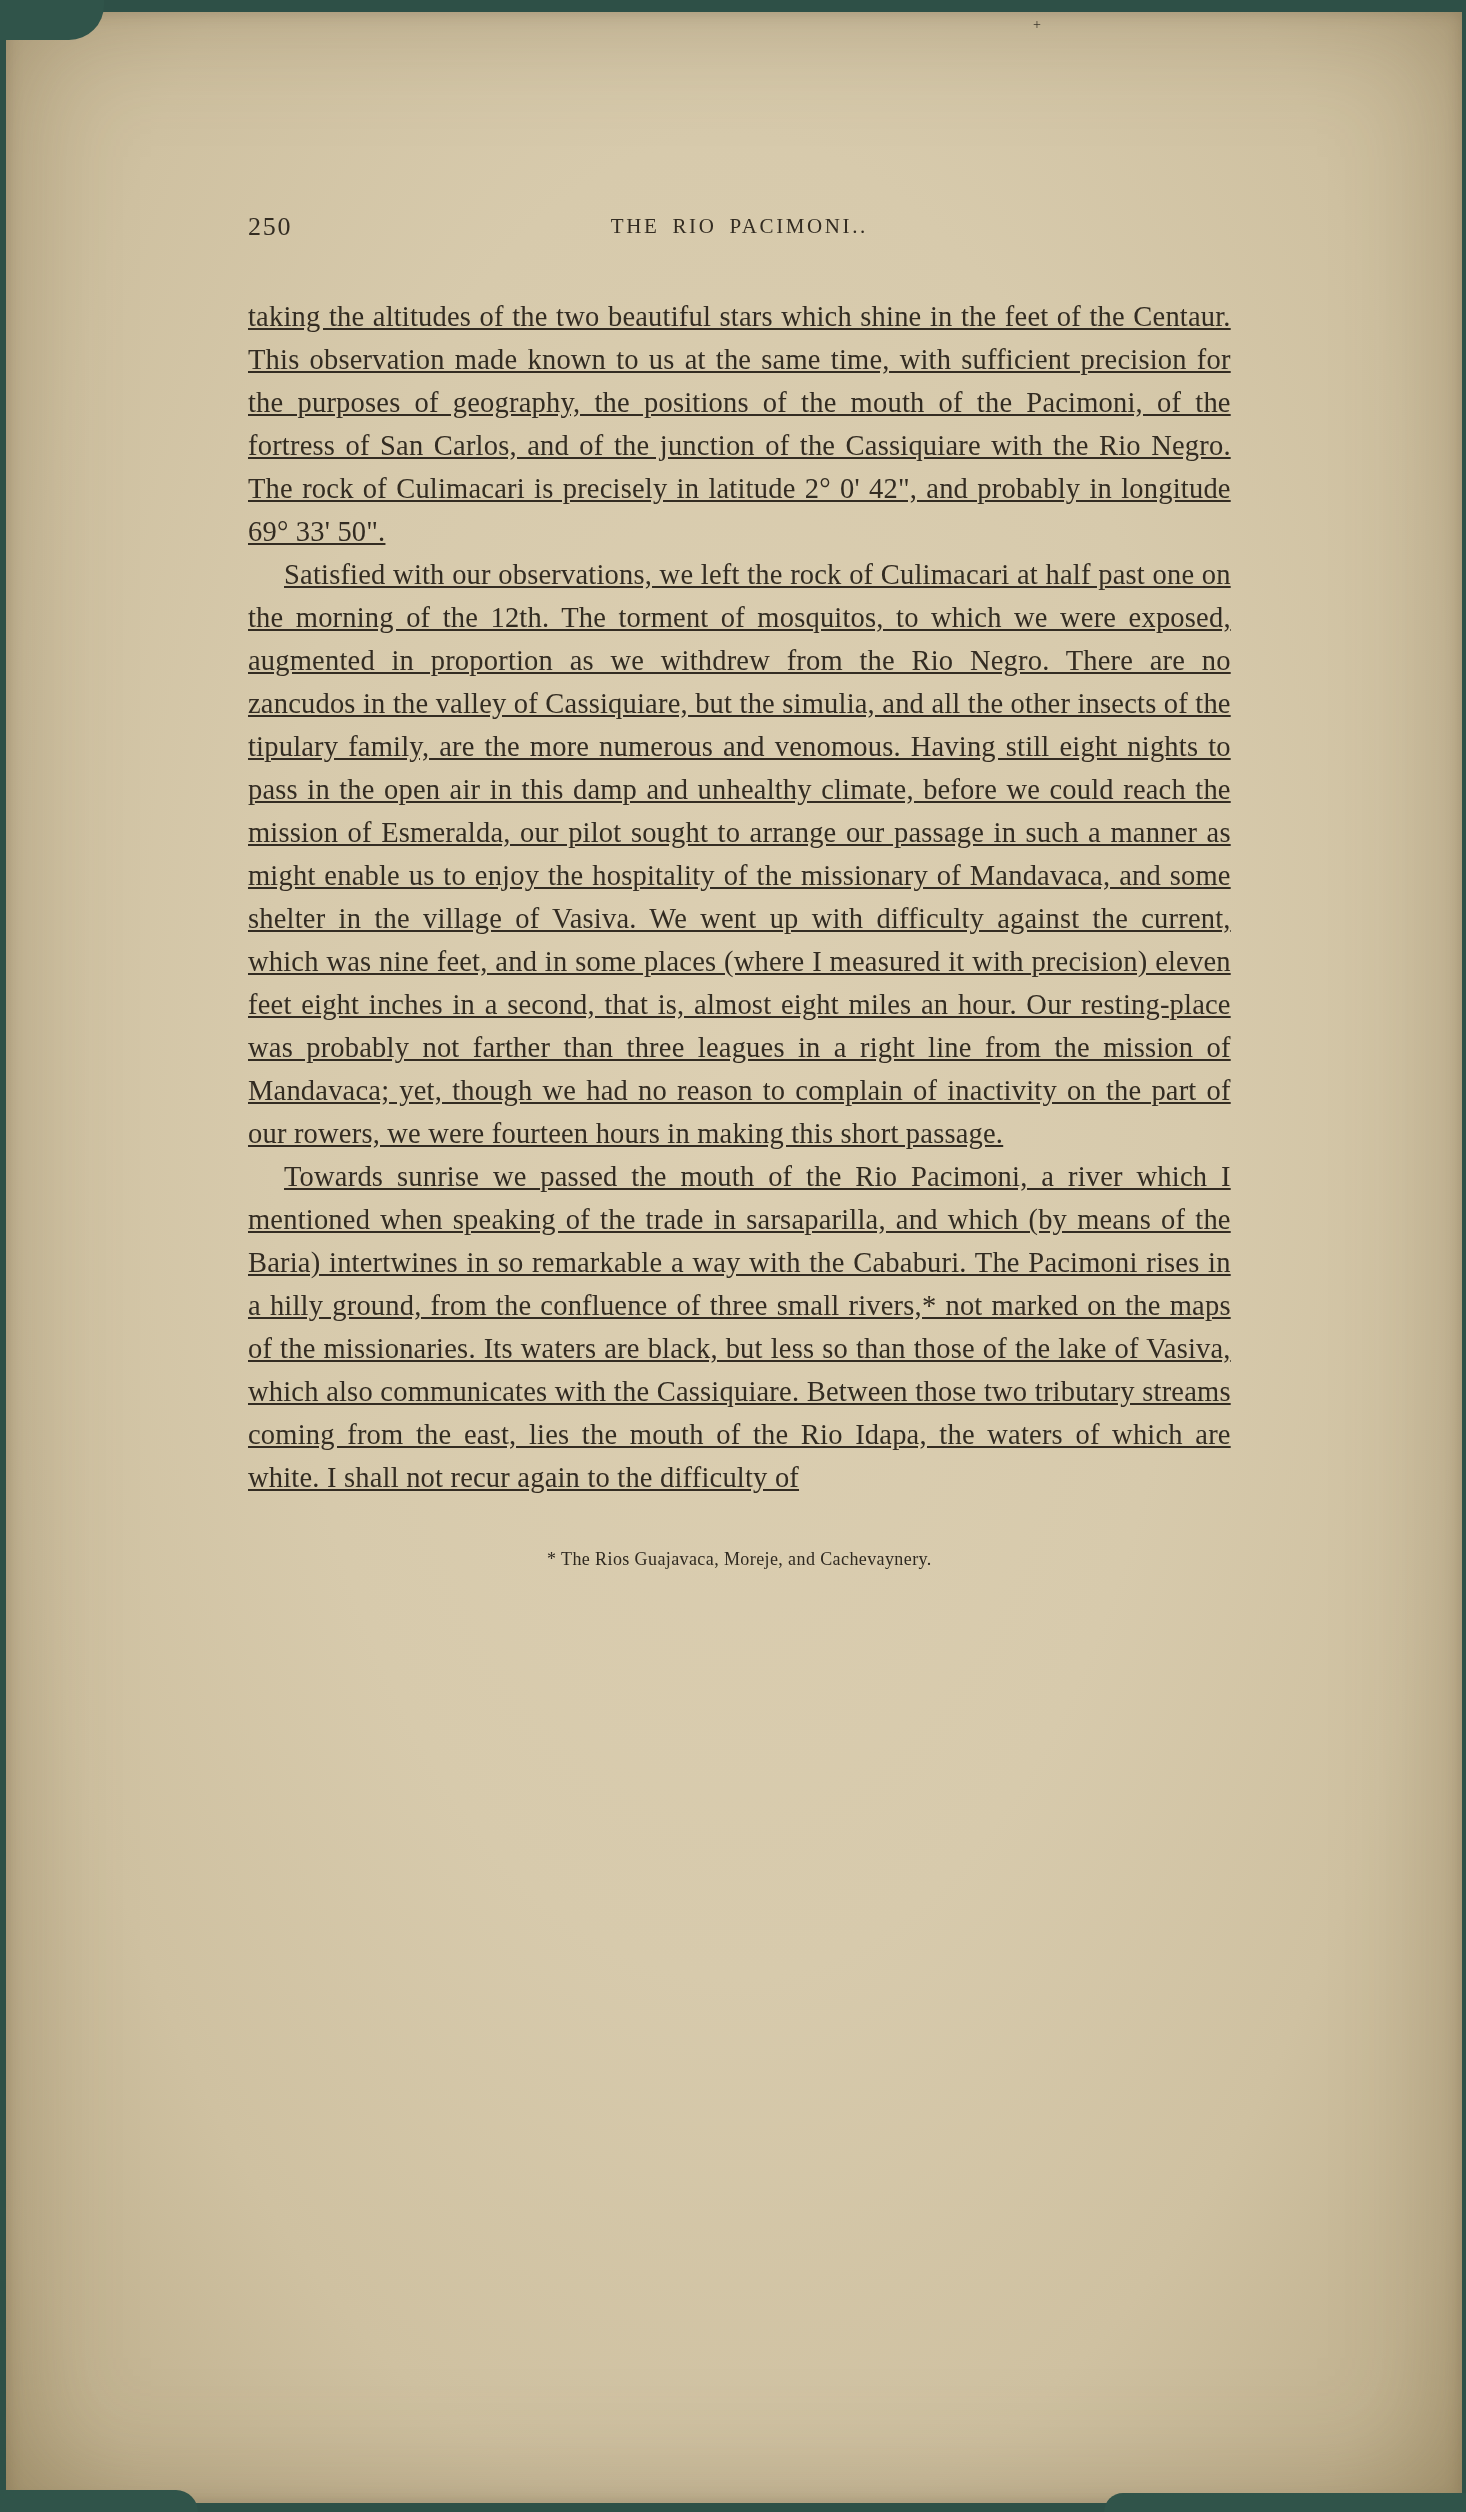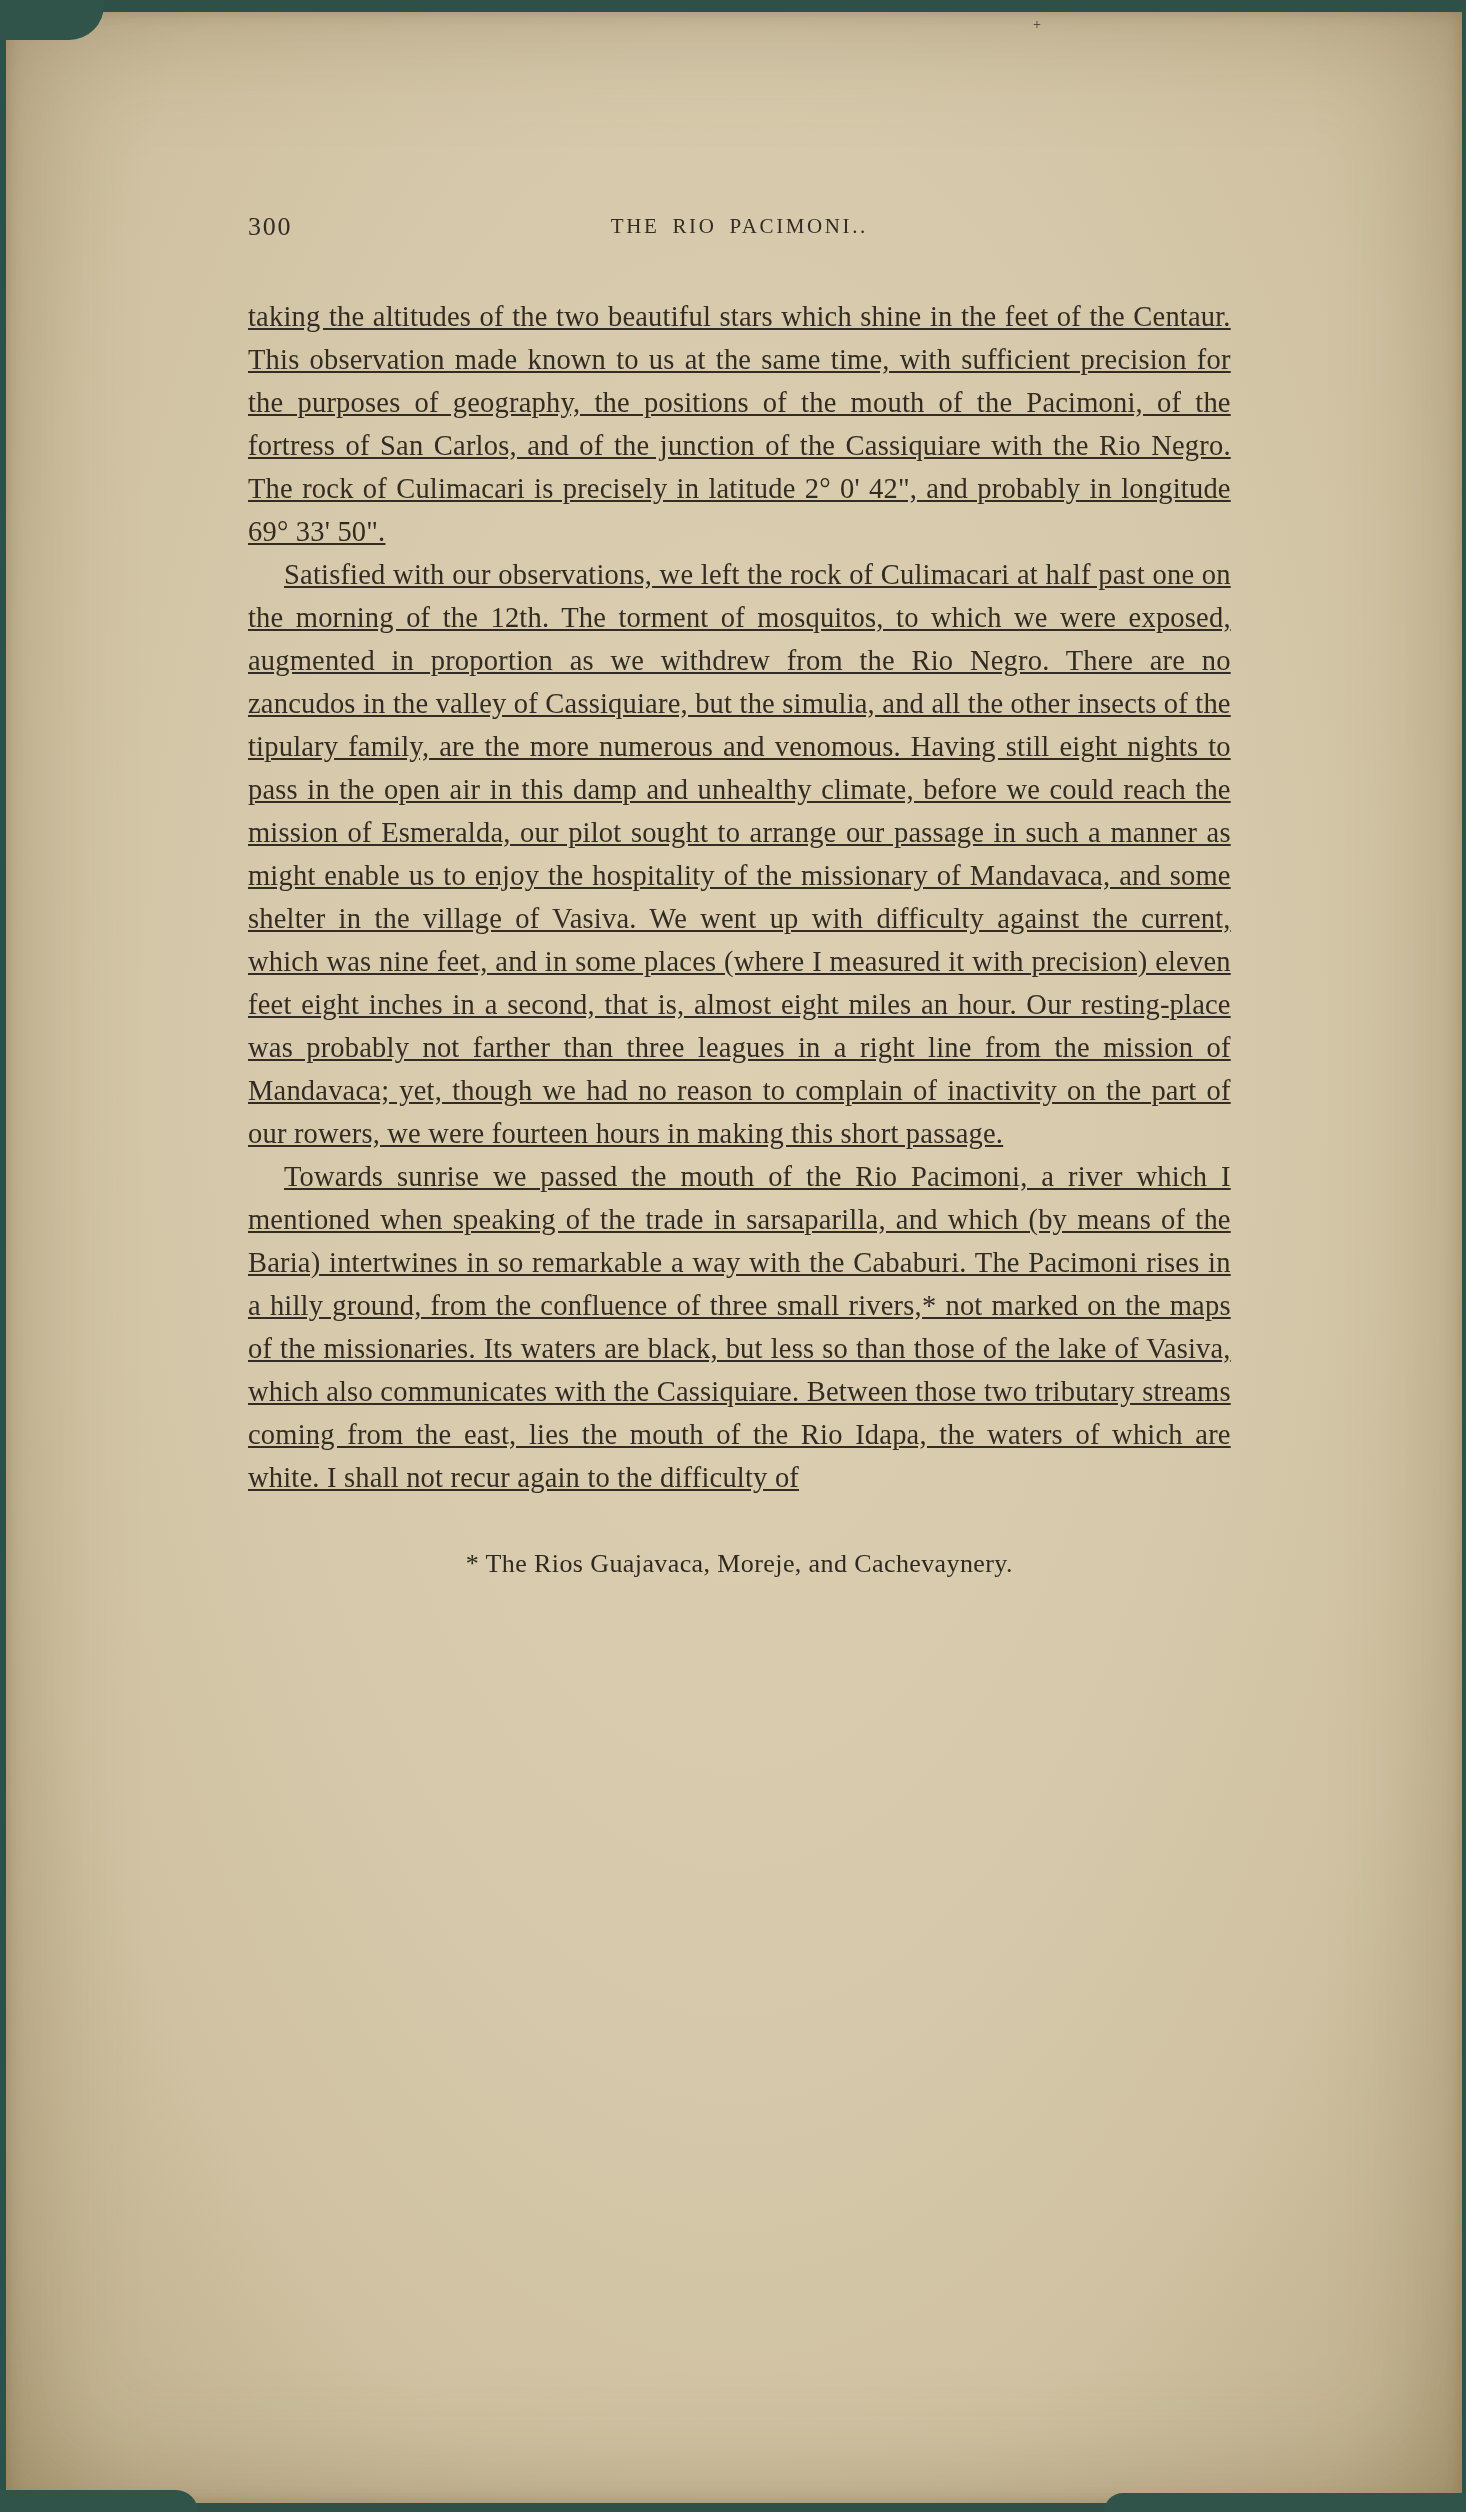--- a/index.html
+++ b/index.html
@@ -75,21 +75,21 @@
     text-align: justify;
     letter-spacing: 0.2px;
     text-decoration: underline;
   }
   .para { margin: 0; }
   .para.indent { text-indent: 36px; }
 
   .footnote {
     margin-top: 50px;
     text-align: center;
-    font-size: 26px;
+    font-size: 18px;
     letter-spacing: 0.4px;
     color: #2f2920;
   }
 
   
   .speck {
     position: absolute;
     top: 7px;
     left: 1027px;
     width: 12px;
@@ -101,21 +101,21 @@
 </style>
 </head>
 <body>
 
 <div class="book-page">
   <div class="speck">+</div>
 
   <div class="page-inner">
 
     <header class="running-head">
-      <span class="page-number">300</span>
+      <span class="page-number">250</span>
       <span class="running-title">THE RIO PACIMONI..</span>
     </header>
 
     <main class="text-block">
       <p class="para no-indent">taking the altitudes of the two beautiful stars which shine in the feet of the Centaur. This observation made known to us at the same time, with sufficient precision for the purposes of geography, the positions of the mouth of the Pacimoni, of the fortress of San Carlos, and of the junction of the Cassiquiare with the Rio Negro. The rock of Culimacari is precisely in latitude 2° 0' 42", and probably in longitude 69° 33' 50".</p>
       <p class="para indent">Satisfied with our observations, we left the rock of Culimacari at half past one on the morning of the 12th. The torment of mosquitos, to which we were exposed, augmented in proportion as we withdrew from the Rio Negro. There are no zancudos in the valley of Cassiquiare, but the simulia, and all the other insects of the tipulary family, are the more numerous and venomous. Having still eight nights to pass in the open air in this damp and unhealthy climate, before we could reach the mission of Esmeralda, our pilot sought to arrange our passage in such a manner as might enable us to enjoy the hospitality of the missionary of Mandavaca, and some shelter in the village of Vasiva. We went up with difficulty against the current, which was nine feet, and in some places (where I measured it with precision) eleven feet eight inches in a second, that is, almost eight miles an hour. Our resting-place was probably not farther than three leagues in a right line from the mission of Mandavaca; yet, though we had no reason to complain of inactivity on the part of our rowers, we were fourteen hours in making this short passage.</p>
       <p class="para indent">Towards sunrise we passed the mouth of the Rio Pacimoni, a river which I mentioned when speaking of the trade in sarsaparilla, and which (by means of the Baria) intertwines in so remarkable a way with the Cababuri. The Pacimoni rises in a hilly ground, from the confluence of three small rivers,* not marked on the maps of the missionaries. Its waters are black, but less so than those of the lake of Vasiva, which also communicates with the Cassiquiare. Between those two tributary streams coming from the east, lies the mouth of the Rio Idapa, the waters of which are white. I shall not recur again to the difficulty of</p>
     </main>
 
     <footer class="footnote">* The Rios Guajavaca, Moreje, and Cachevaynery.</footer>

